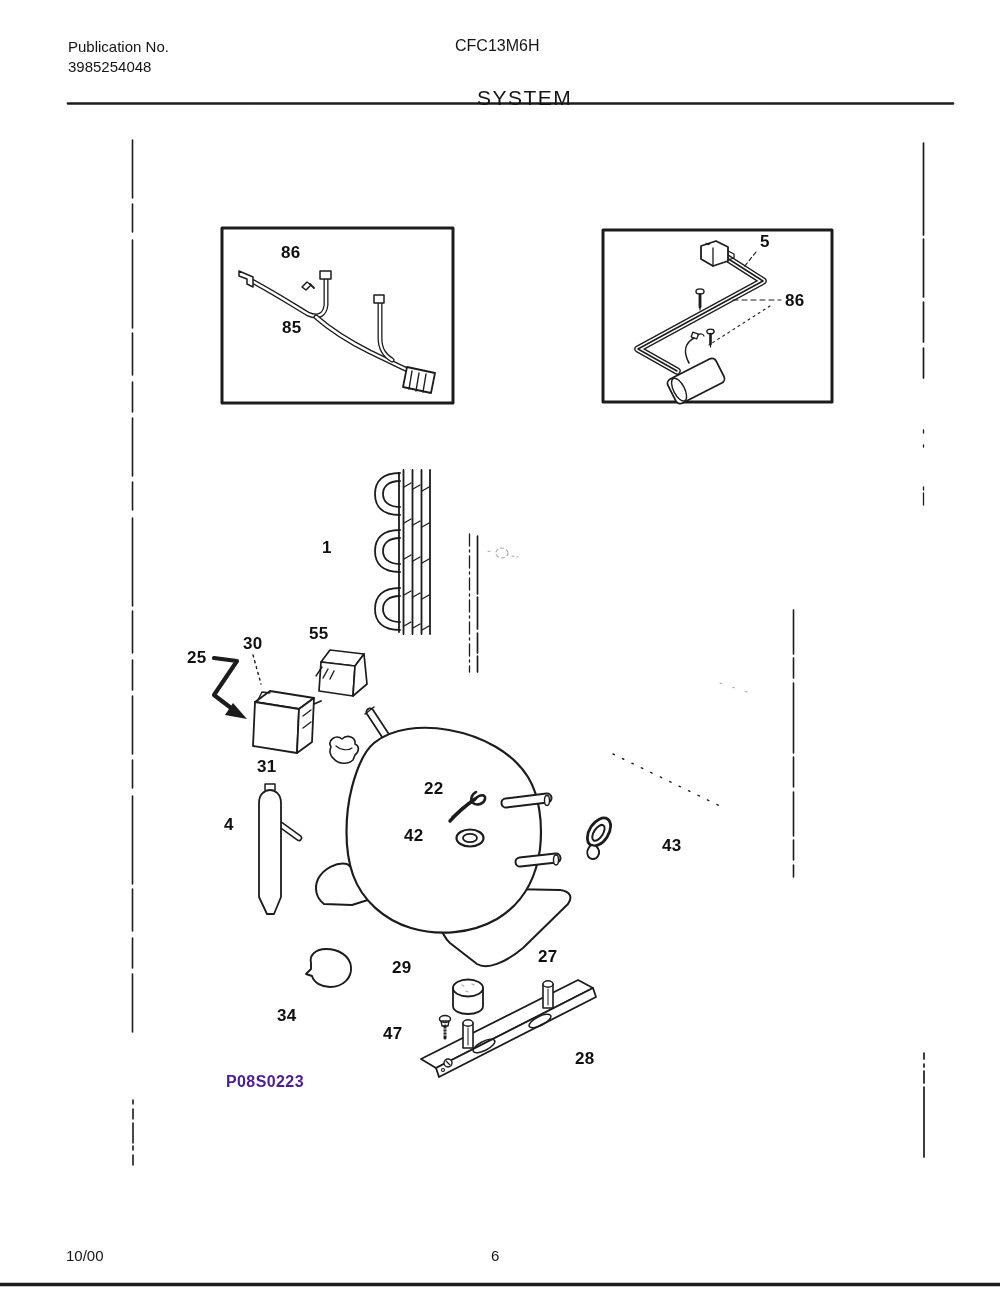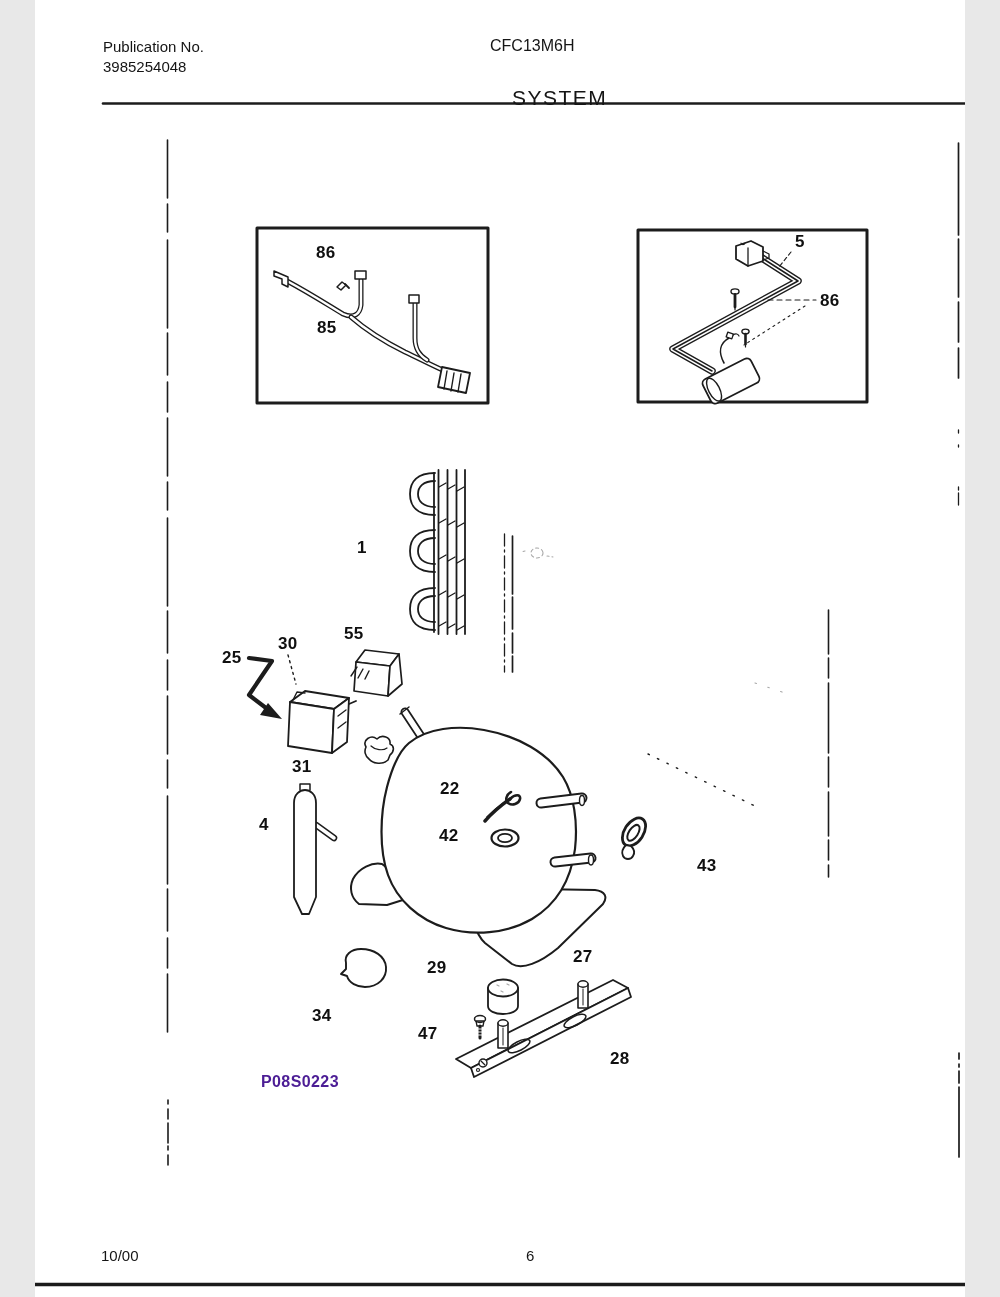--- a/index.html
+++ b/index.html
@@ -1,17 +1,17 @@
 <!DOCTYPE html>
 <html><head>
 <meta charset="utf-8">
 <style>
   html,body { margin:0; padding:0; background:#e8e8e8; }
   .page {
-    position:relative; width:930px; height:1297px; margin:0 auto;
+    position:relative; width:1000px; height:1297px; margin:0 auto;
     background:#ffffff; overflow:hidden;
     font-family:"Liberation Sans", sans-serif; color:#151515;
   }
   .t   { position:absolute; color:#151515; font-size:15px; line-height:1.3; white-space:pre; }
   .co  { position:absolute; color:#101010; font-size:17px; font-weight:700; letter-spacing:.3px; white-space:pre; }
   .pcode { position:absolute; color:#4c1d95; font-size:16px; font-weight:700; letter-spacing:.4px; }
   .section { letter-spacing:1.5px; }
   svg.art { position:absolute; left:0; top:0; width:1000px; height:1297px; }
   svg.art * { stroke:#1c1c1c; fill:none; stroke-linecap:round; stroke-linejoin:round; }
   svg.art .wht { stroke:#ffffff; }
@@ -246,24 +246,24 @@
 
   <div class="co" style="left:281px; top:243px;">86</div>
   <div class="co" style="left:282px; top:318px;">85</div>
   <div class="co" style="left:760px; top:232px;">5</div>
   <div class="co" style="left:785px; top:291px;">86</div>
   <div class="co" style="left:322px; top:538px;">1</div>
   <div class="co" style="left:187px; top:648px;">25</div>
   <div class="co" style="left:243px; top:634px;">30</div>
   <div class="co" style="left:309px; top:624px;">55</div>
   <div class="co" style="left:257px; top:757px;">31</div>
-  <div class="co" style="left:405px; top:779px;text-align:center;">22</div>
+  <div class="co" style="left:424px; top:779px;text-align:center;">22</div>
   <div class="co" style="left:224px; top:815px;">4</div>
   <div class="co" style="left:404px; top:826px;">42</div>
-  <div class="co" style="left:662px; top:836px;margin-top:20px;">43</div>
+  <div class="co" style="left:662px; top:836px;">43</div>
   <div class="co" style="left:392px; top:958px;">29</div>
   <div class="co" style="left:538px; top:947px;">27</div>
   <div class="co" style="left:277px; top:1006px;">34</div>
   <div class="co" style="left:383px; top:1024px;">47</div>
   <div class="co" style="left:563px; top:1049px;margin-left:12px;">28</div>
 
   <div class="pcode" style="left:226px; top:1073px;">P08S0223</div>
 
   <div class="t" style="left:66px;  top:1246px;">10/00</div>
   <div class="t" style="left:491px; top:1246px;">6</div>

